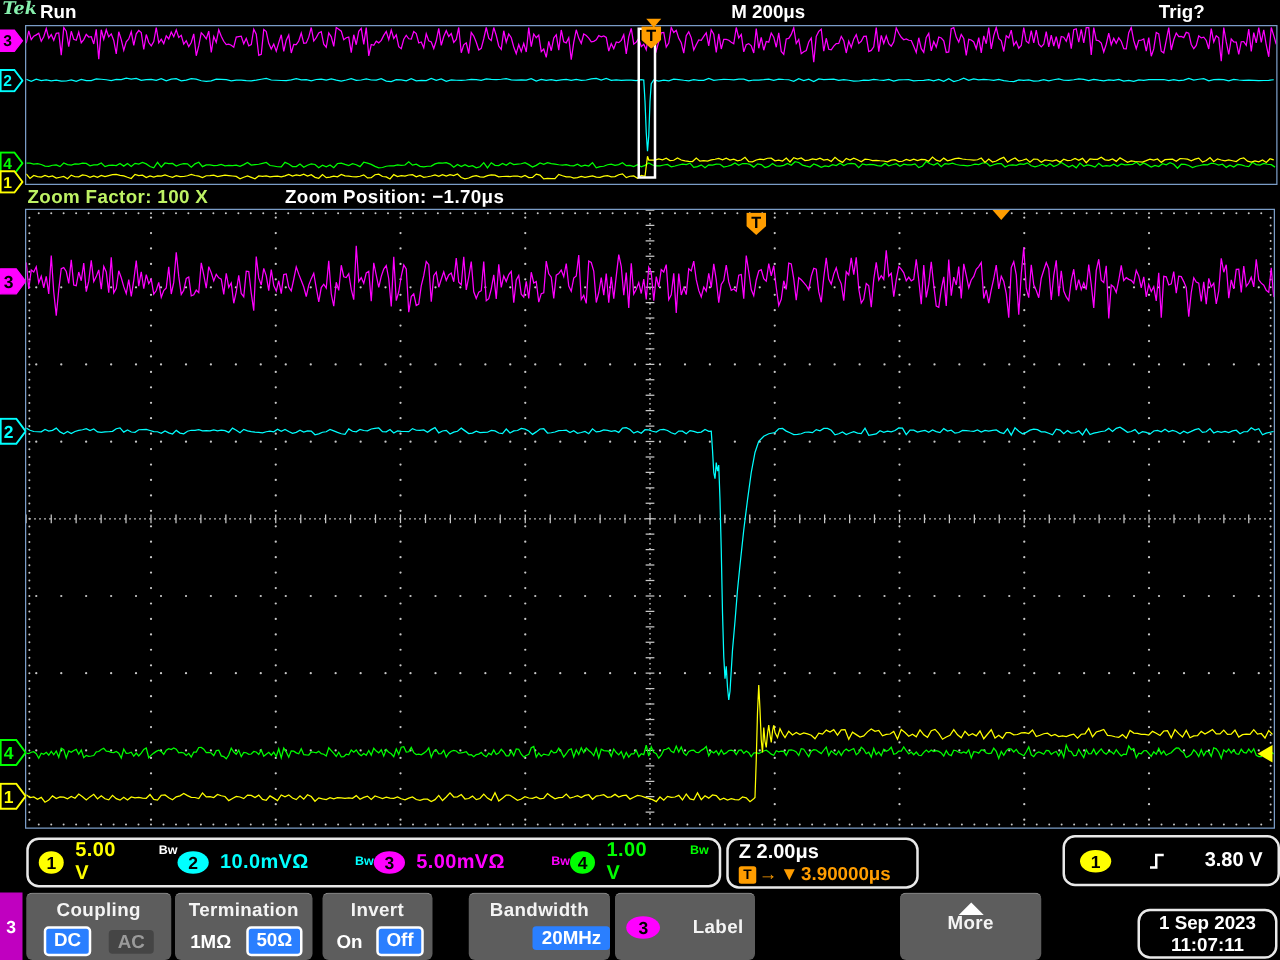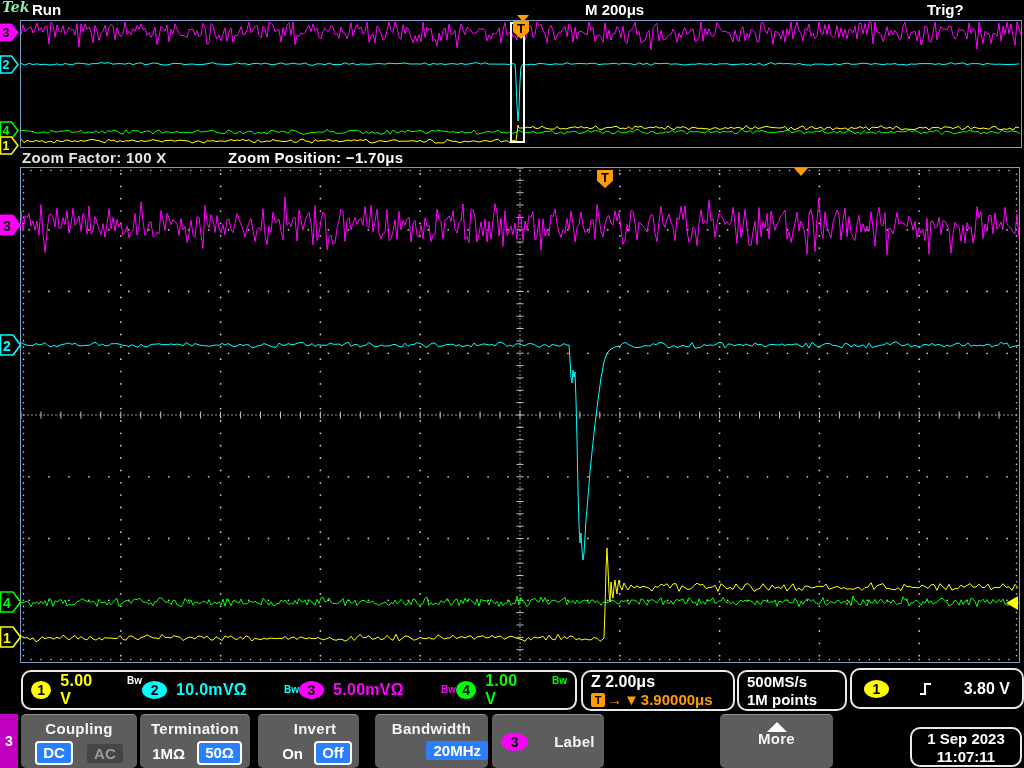--- a/index.html
+++ b/index.html
@@ -17,21 +17,21 @@
   
   .miniwin{left:20px;top:20px;width:1000px;height:126px;border:1px solid var(--frame);background:#000;}
   .miniwin svg{position:absolute;left:0;top:0;}
   .zoom-box{position:absolute;left:489px;top:1px;width:11px;height:117px;border:2px solid #fff;}
   .mini-flag{left:517px;top:15px;width:0;height:0;border-left:6px solid transparent;border-right:6px solid transparent;border-top:7px solid var(--orange);}
   .t-badge{width:16px;height:18px;background:var(--orange);color:#000;font-weight:bold;font-size:13px;text-align:center;line-height:16px;clip-path:polygon(0 0,100% 0,100% 60%,50% 100%,0 60%);}
   .t-badge.mini{left:513px;top:21px;}
   .t-badge.main{left:597px;top:170px;}
 
   
-  .zfactor{left:22px;top:149px;color:#e5e5e5;font-size:15px;font-weight:bold;letter-spacing:.3px;text-align:center;}
+  .zfactor{left:22px;top:149px;color:#bef264;font-size:15px;font-weight:bold;letter-spacing:.3px;text-align:center;}
   .zpos{left:228px;top:149px;color:#fff;font-size:15px;font-weight:bold;letter-spacing:.3px;}
 
   
   .mainwin{left:20px;top:167px;width:998px;height:494px;border:1px solid var(--frame);background:#000;}
   .mainwin svg{position:absolute;left:0;top:0;}
   .main-tri{left:794px;top:168px;width:0;height:0;border-left:7px solid transparent;border-right:7px solid transparent;border-top:8px solid var(--orange);}
   .trig-arrow{left:1006px;top:596px;width:0;height:0;border-top:7px solid transparent;border-bottom:7px solid transparent;border-right:12px solid var(--ch1);}
 
   .ch-marker{position:absolute;left:0;}
   .ch-marker text{font-family:"Liberation Sans",sans-serif;font-weight:bold;}
@@ -55,21 +55,21 @@
   .menu-tab{left:0;top:714px;width:18px;height:54px;background:#c000c0;color:#fff;font-size:14px;font-weight:bold;display:flex;align-items:center;justify-content:center;}
   .mbtn{position:absolute;top:714px;height:53px;background:#5d5d5d;border-radius:5px;border-top:1px solid #8f8f8f;color:#fff;text-align:center;cursor:pointer;}
   .mbtn .title{font-size:15px;font-weight:bold;margin-top:5px;color:#f4f4f4;letter-spacing:.3px;}
   .optrow{margin-top:4px;display:flex;justify-content:space-evenly;align-items:center;font-size:15px;font-weight:bold;}
   .optplain{color:#fff;padding:0 4px;}
   .sel{background:var(--blue);border:2px solid #fff;border-radius:4px;padding:0 6px;height:20px;line-height:20px;color:#fff;}
   .selnb{background:var(--blue);border-radius:3px;padding:1px 7px;color:#fff;}
   .dis{background:#454545;color:#9b9b9b;border-radius:3px;padding:1px 7px;}
   .btn-coupling{left:21px;width:116px;}
   .btn-termination{left:140px;width:110px;}
-  .btn-invert{left:258px;width:88px;padding-left:13px;}
+  .btn-invert{left:258px;width:88px;}
   .btn-bandwidth{left:375px;width:113px;}
   .btn-label{left:492px;width:112px;display:flex;align-items:center;justify-content:center;gap:10px;}
   .btn-label .title{margin-top:0;margin-left:16px;}
   .btn-more{left:720px;width:113px;}
   .up-tri{width:0;height:0;border-left:10px solid transparent;border-right:10px solid transparent;border-bottom:10px solid #fff;margin:7px auto 0 auto;}
   .btn-more .title{margin-top:-2px;}
   .datebox{left:910px;top:727px;width:108px;height:35px;font-size:15px;text-align:center;line-height:18px;padding-top:1px;}
 </style>
 </head>
 <body>
@@ -1608,24 +1608,20 @@
   <div class="robox zbox">
     <div class="z-scale">Z 2.00μs</div>
     <div class="delay">
       <span class="t-mini">T</span>
         <span>→</span>
         <span>▼</span>
         <span>3.90000μs</span>
     </div>
   </div>
 
-  <div class="robox ratebox">
-    <div>500MS/s</div>
-    <div>1M points</div>
-  </div>
 
   <div class="robox trigbox">
     <span class="chip" style="background:var(--ch1)">1</span>
     <svg width="14" height="16" viewBox="0 0 14 16">
       <polyline points="1,13 6,13 6,3 12,3" fill="none" stroke="#fff" stroke-width="2"></polyline>
     </svg>
     <span class="triglvl">3.80 V</span>
   </div>
 
   <div class="abs menu-tab">3</div>

